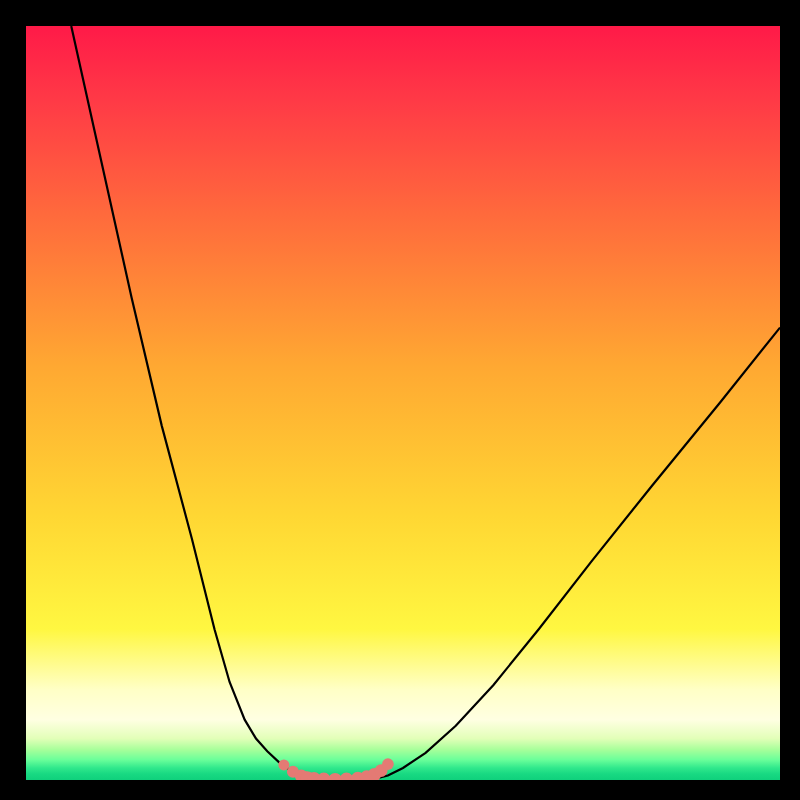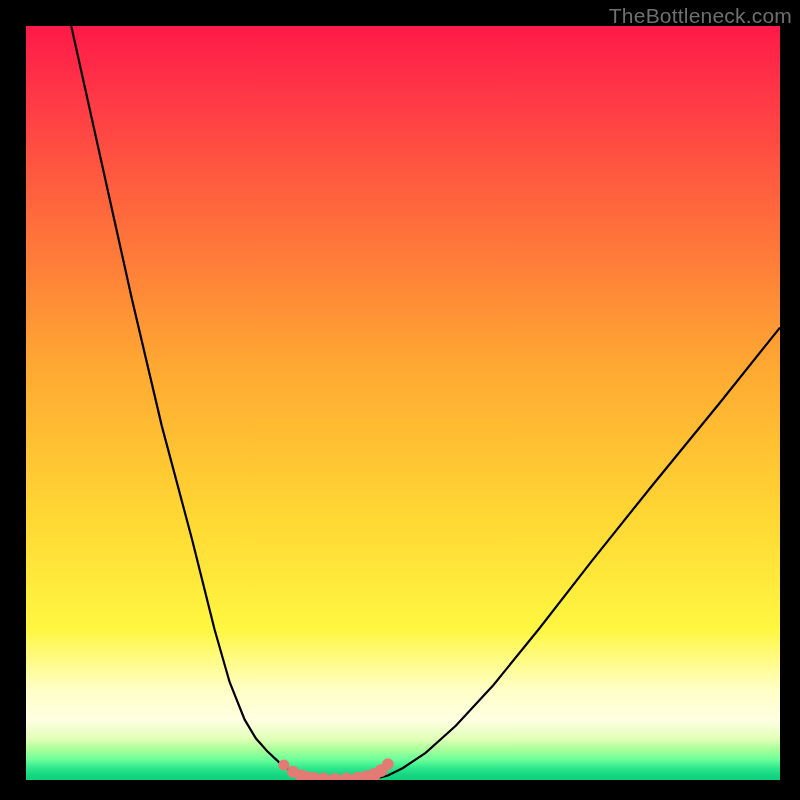--- a/index.html
+++ b/index.html
@@ -85,14 +85,13 @@
           <circle cx="320.45" cy="753.62" r="7" fill="#e47a74"></circle>
           <circle cx="331.76" cy="752.87" r="7" fill="#e47a74"></circle>
           <circle cx="340.81" cy="751.36" r="7" fill="#e47a74"></circle>
           <circle cx="348.35" cy="748.72" r="6.8" fill="#e47a74"></circle>
           <circle cx="355.13" cy="744.58" r="6.4" fill="#e47a74"></circle>
           <circle cx="361.92" cy="738.17" r="5.8" fill="#e47a74"></circle>
         </g>
     </svg>
   </div>
 
-  <div class="watermark">TheBottleneck.com</div>
 </div>
 
 </body></html>

